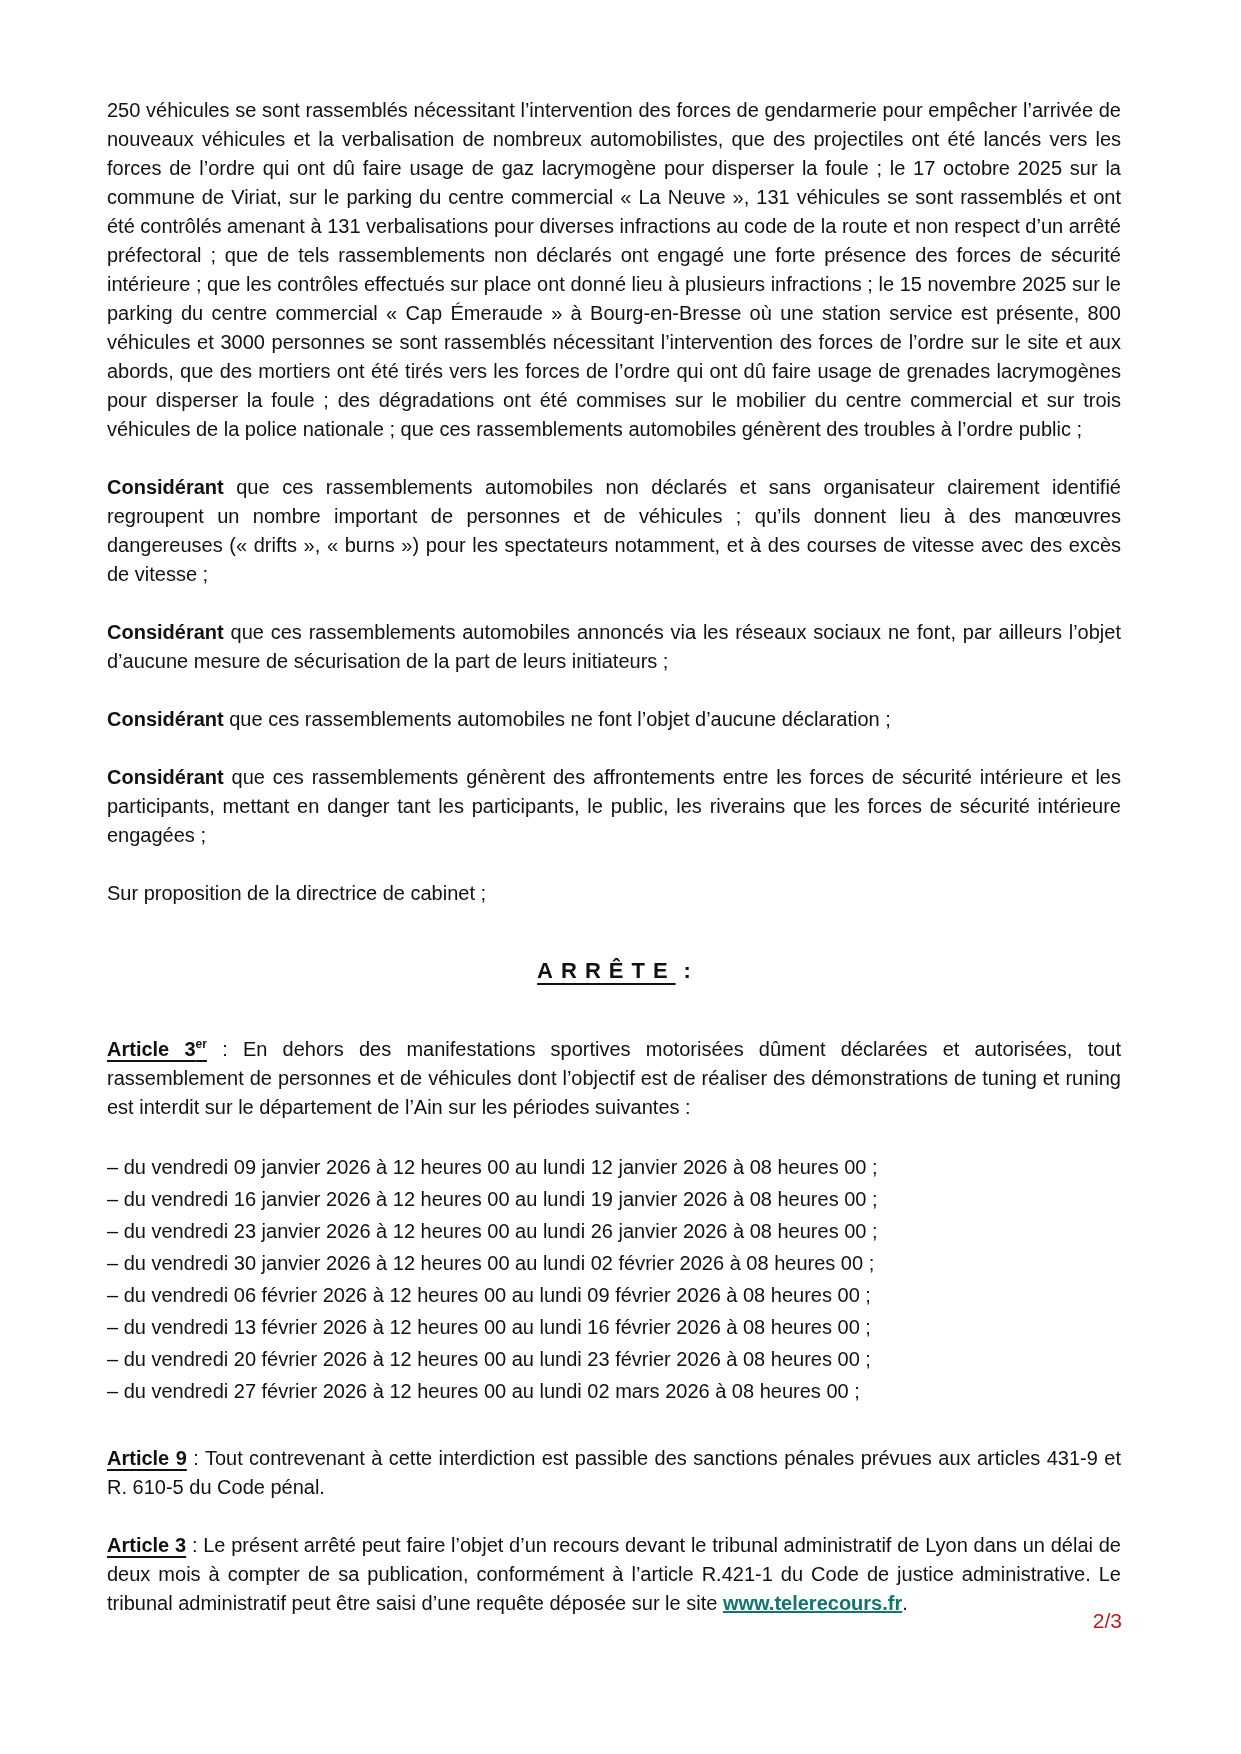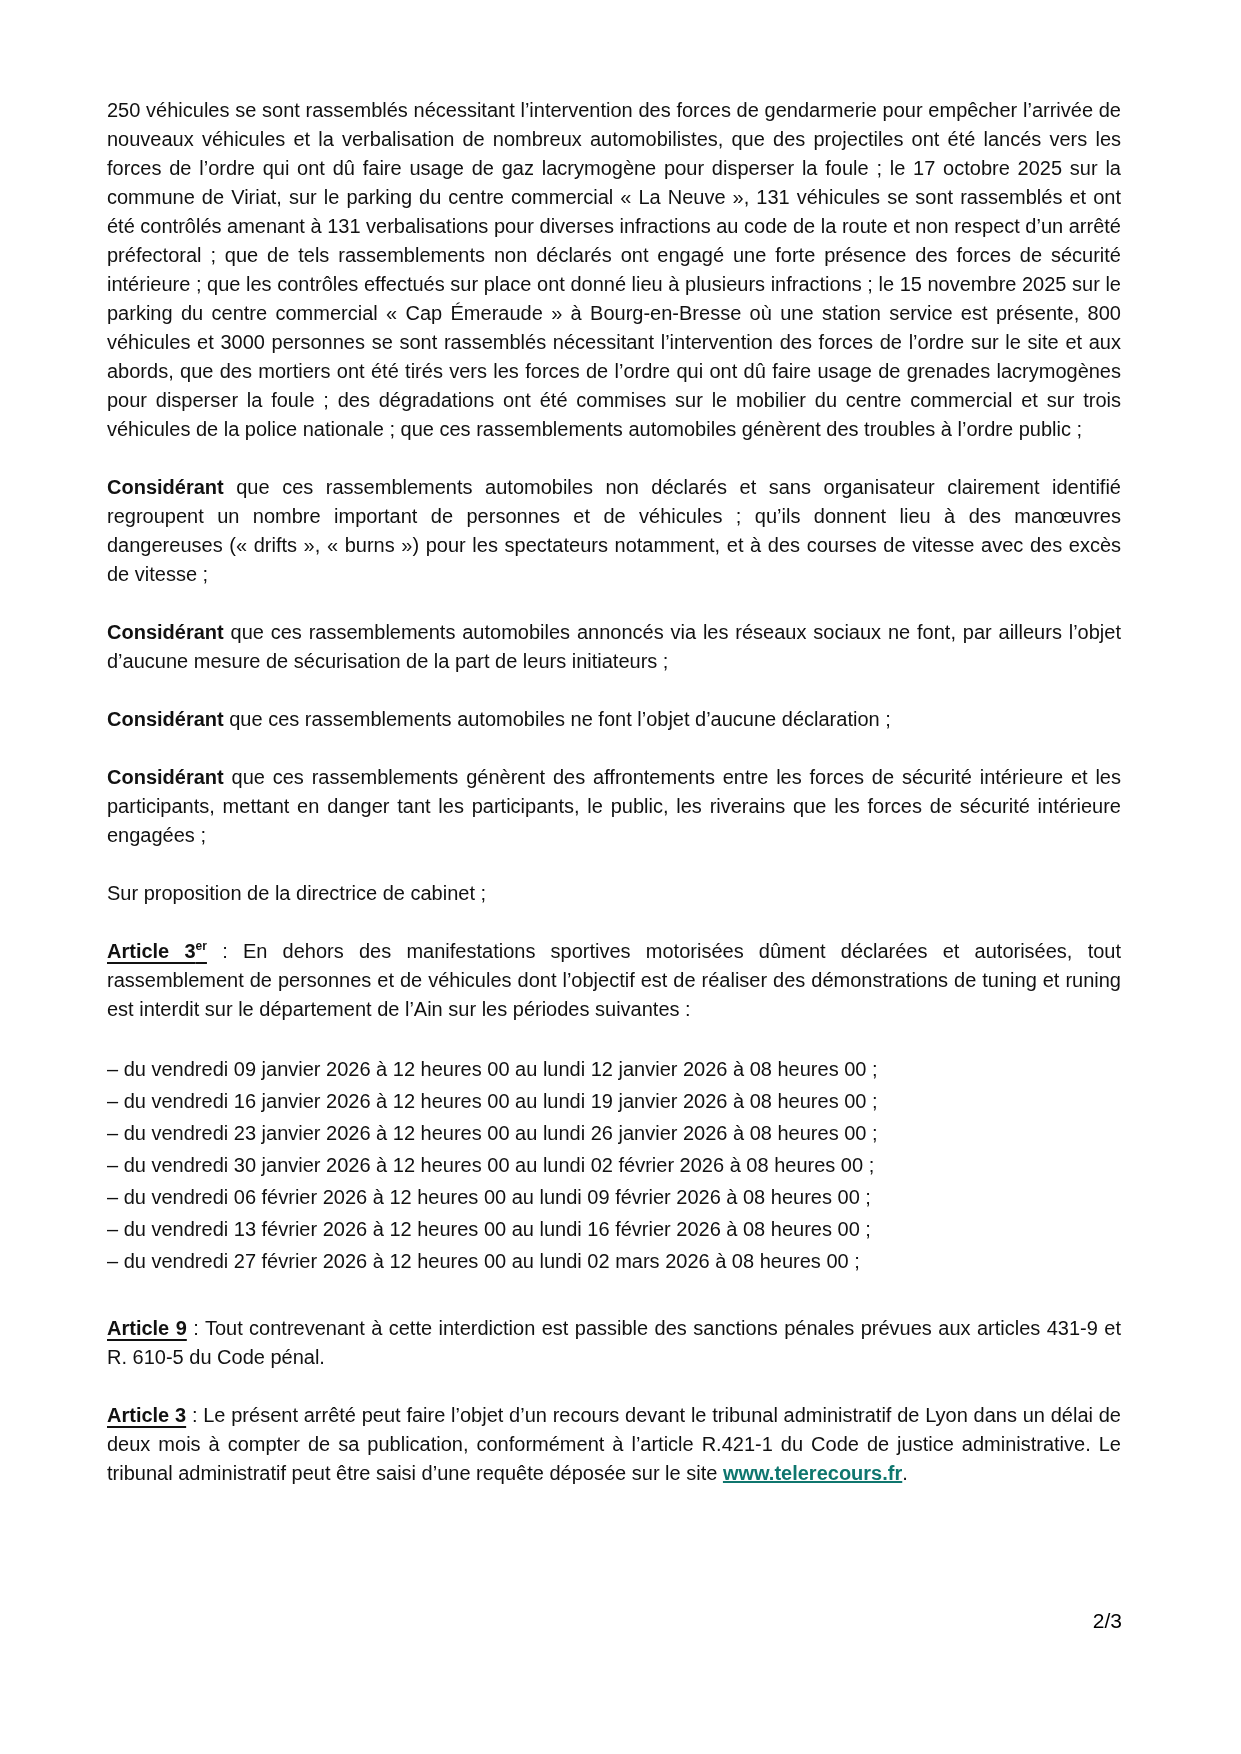--- a/index.html
+++ b/index.html
@@ -73,21 +73,21 @@
     font-weight: 700;
     text-decoration: underline;
     cursor: pointer;
   }
   .page-number {
     position: absolute;
     top: 1606px;
     right: 119px;
     font-size: 21px;
     line-height: 29px;
-    color: #000000;
+    color: #b91c1c;
   }
 </style>
 </head>
 <body>
 
 <div class="page">
   <main class="content">
 
     <p class="para">
       <span>250 véhicules se sont rassemblés nécessitant l’intervention des forces de gendarmerie pour empêcher l’arrivée de nouveaux véhicules et la verbalisation de nombreux automobilistes, que des projectiles ont été lancés vers les forces de l’ordre qui ont dû faire usage de gaz lacrymogène pour disperser la foule&nbsp;; le 17 octobre 2025 sur la commune de Viriat, sur le parking du centre commercial «&nbsp;La Neuve&nbsp;», 131 véhicules se sont rassemblés et ont été contrôlés amenant à 131 verbalisations pour diverses infractions au code de la route et non respect d’un arrêté préfectoral&nbsp;; que de tels rassemblements non déclarés ont engagé une forte présence des forces de sécurité intérieure&nbsp;; que les contrôles effectués sur place ont donné lieu à plusieurs infractions&nbsp;; le 15 novembre 2025 sur le parking du centre commercial «&nbsp;Cap Émeraude&nbsp;» à Bourg-en-Bresse où une station service est présente, 800 véhicules et 3000 personnes se sont rassemblés nécessitant l’intervention des forces de l’ordre sur le site et aux abords, que des mortiers ont été tirés vers les forces de l’ordre qui ont dû faire usage de grenades lacrymogènes pour disperser la foule&nbsp;; des dégradations ont été commises sur le mobilier du centre commercial et sur trois véhicules de la police nationale&nbsp;; que ces rassemblements automobiles génèrent des troubles à l’ordre public&nbsp;;</span>
@@ -106,32 +106,36 @@
     </p>
 
     <p class="para">
       <span class="lead">Considérant</span><span> que ces rassemblements génèrent des affrontements entre les forces de sécurité intérieure et les participants, mettant en danger tant les participants, le public, les riverains que les forces de sécurité intérieure engagées&nbsp;;</span>
     </p>
 
     <p class="para">
       <span>Sur proposition de la directrice de cabinet&nbsp;;</span>
     </p>
 
+    <div class="arrete-heading">
+      <span class="arrete-word">ARRÊTE</span><span class="arrete-colon">:</span>
+    </div>
 
     <p class="para">
       <span class="art-label"><span>Article 3</span><sup class="sup">er</sup></span><span>&nbsp;:</span><span> En dehors des manifestations sportives motorisées dûment déclarées et autorisées, tout rassemblement de personnes et de véhicules dont l’objectif est de réaliser des démonstrations de tuning et runing est interdit sur le département de l’Ain sur les périodes suivantes&nbsp;:</span>
     </p>
 
     <div class="date-list">
       <div class="date-item">– du vendredi 09 janvier 2026 à 12 heures 00 au lundi 12 janvier 2026 à 08 heures 00&nbsp;;</div>
       <div class="date-item">– du vendredi 16 janvier 2026 à 12 heures 00 au lundi 19 janvier 2026 à 08 heures 00&nbsp;;</div>
       <div class="date-item">– du vendredi 23 janvier 2026 à 12 heures 00 au lundi 26 janvier 2026 à 08 heures 00&nbsp;;</div>
       <div class="date-item">– du vendredi 30 janvier 2026 à 12 heures 00 au lundi 02 février 2026 à 08 heures 00&nbsp;;</div>
       <div class="date-item">– du vendredi 06 février 2026 à 12 heures 00 au lundi 09 février 2026 à 08 heures 00&nbsp;;</div>
       <div class="date-item">– du vendredi 13 février 2026 à 12 heures 00 au lundi 16 février 2026 à 08 heures 00&nbsp;;</div>
+      <div class="date-item">– du vendredi 20 février 2026 à 12 heures 00 au lundi 23 février 2026 à 08 heures 00&nbsp;;</div>
       <div class="date-item">– du vendredi 27 février 2026 à 12 heures 00 au lundi 02 mars 2026 à 08 heures 00&nbsp;;</div>
     </div>
 
     <p class="para">
       <span class="art-label">Article 9</span><span>&nbsp;:</span><span> Tout contrevenant à cette interdiction est passible des sanctions pénales prévues aux articles 431-9 et R. 610-5 du Code pénal.</span>
     </p>
 
     <p class="para">
       <span class="art-label">Article 3</span><span>&nbsp;:</span><span> Le présent arrêté peut faire l’objet d’un recours devant le tribunal administratif de Lyon dans un délai de deux mois à compter de sa publication, conformément à l’article R.421-1 du Code de justice administrative. Le tribunal administratif peut être saisi d’une requête déposée sur le site </span><a class="link">www.telerecours.fr</a><span>.</span>
     </p>

